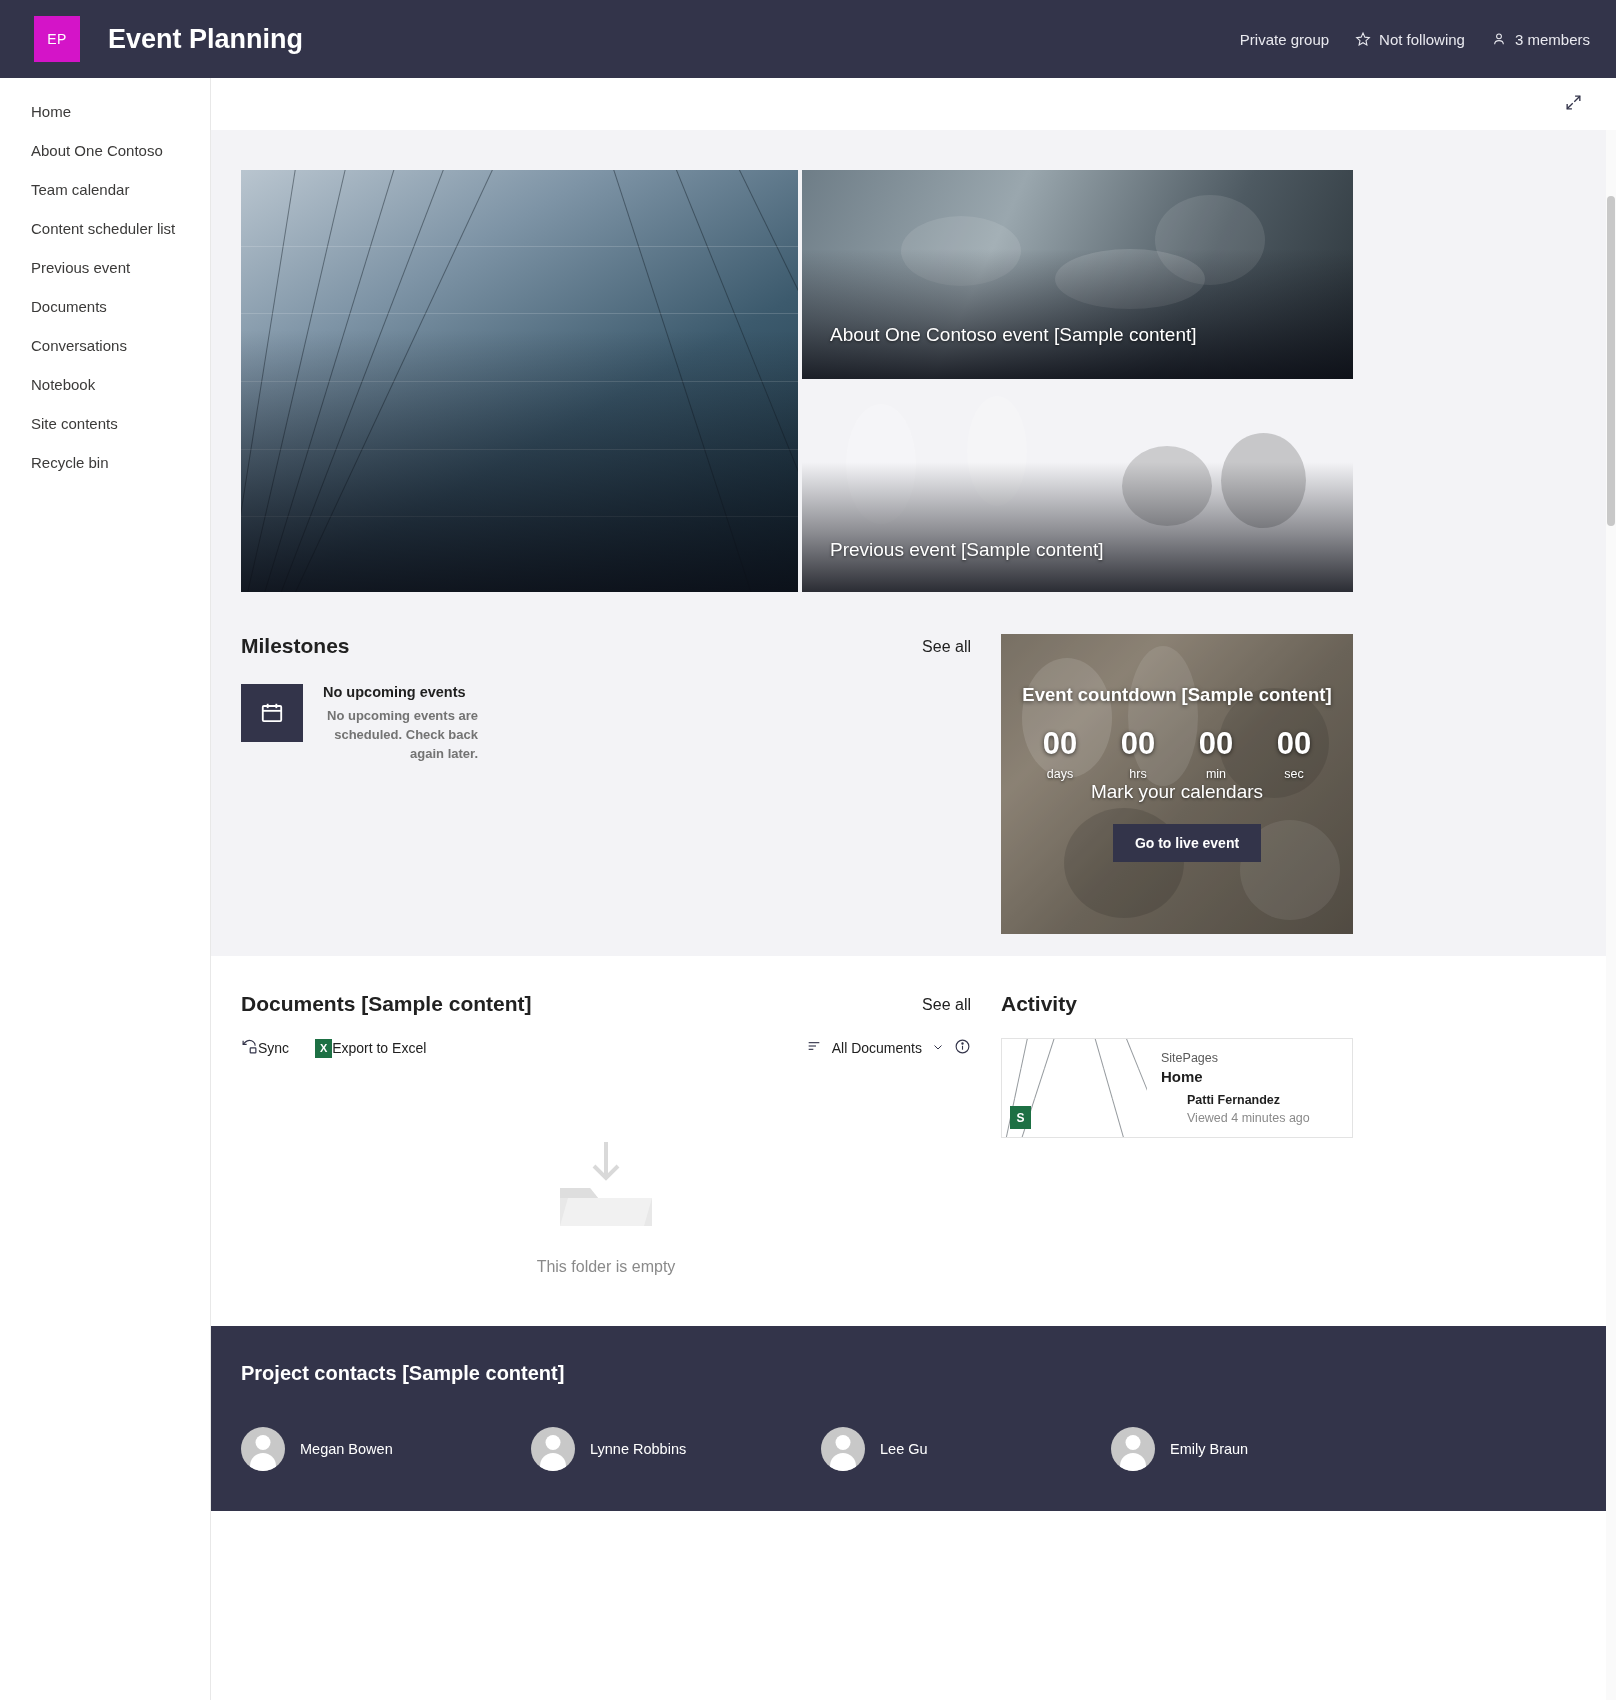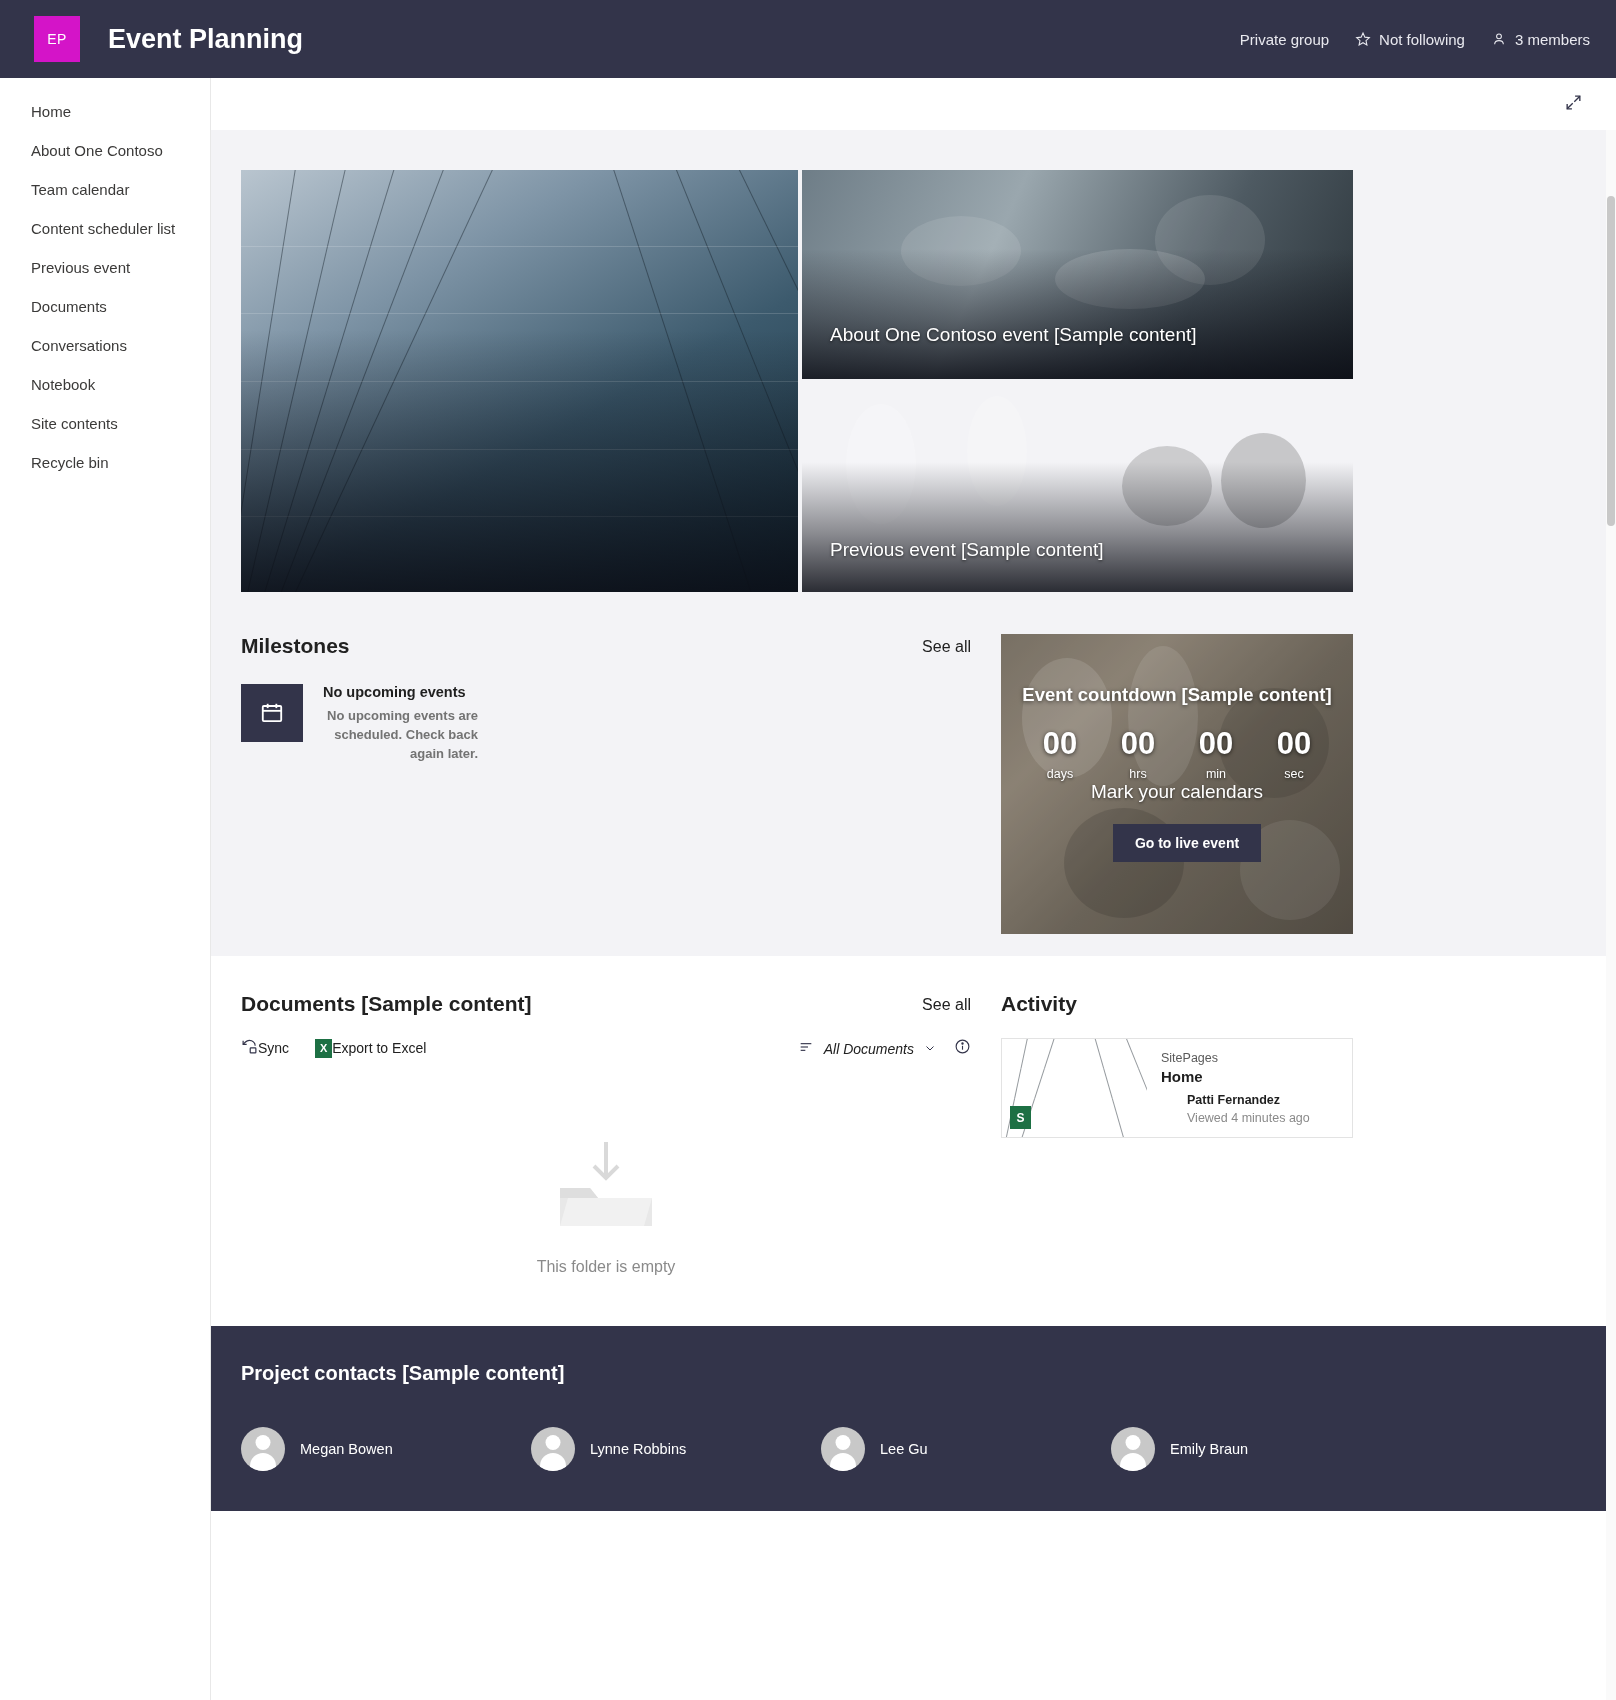--- a/index.html
+++ b/index.html
@@ -235,21 +235,21 @@
   .docs-col { flex: 1 1 auto; padding-right: 30px; }
   .act-col { flex: 0 0 352px; }
 
   .docs-head { display: flex; align-items: flex-start; }
   .docs-toolbar {
     display: flex; align-items: center;
     margin-top: 22px;
     font-size: 14px; color: #212121;
   }
   .tb-btn { display: flex; align-items: center; cursor: pointer; margin-right: 26px; }
-  .tb-right { margin-left: auto; display: flex; align-items: flex-end; gap: 18px; font-style: italic; }
+  .tb-right { margin-left: auto; display: flex; align-items: flex-start; gap: 10px; }
   .tb-filter { display: flex; align-items: center; gap: 10px; cursor: pointer; }
   .excel-ico {
     width: 17px; height: 19px; background: #1d7044; color: #fff;
     font-size: 11px; font-weight: bold; display: flex;
     align-items: center; justify-content: center;
   }
 
   .empty-folder {
     display: flex; flex-direction: column; align-items: center;
     margin-top: 78px;

